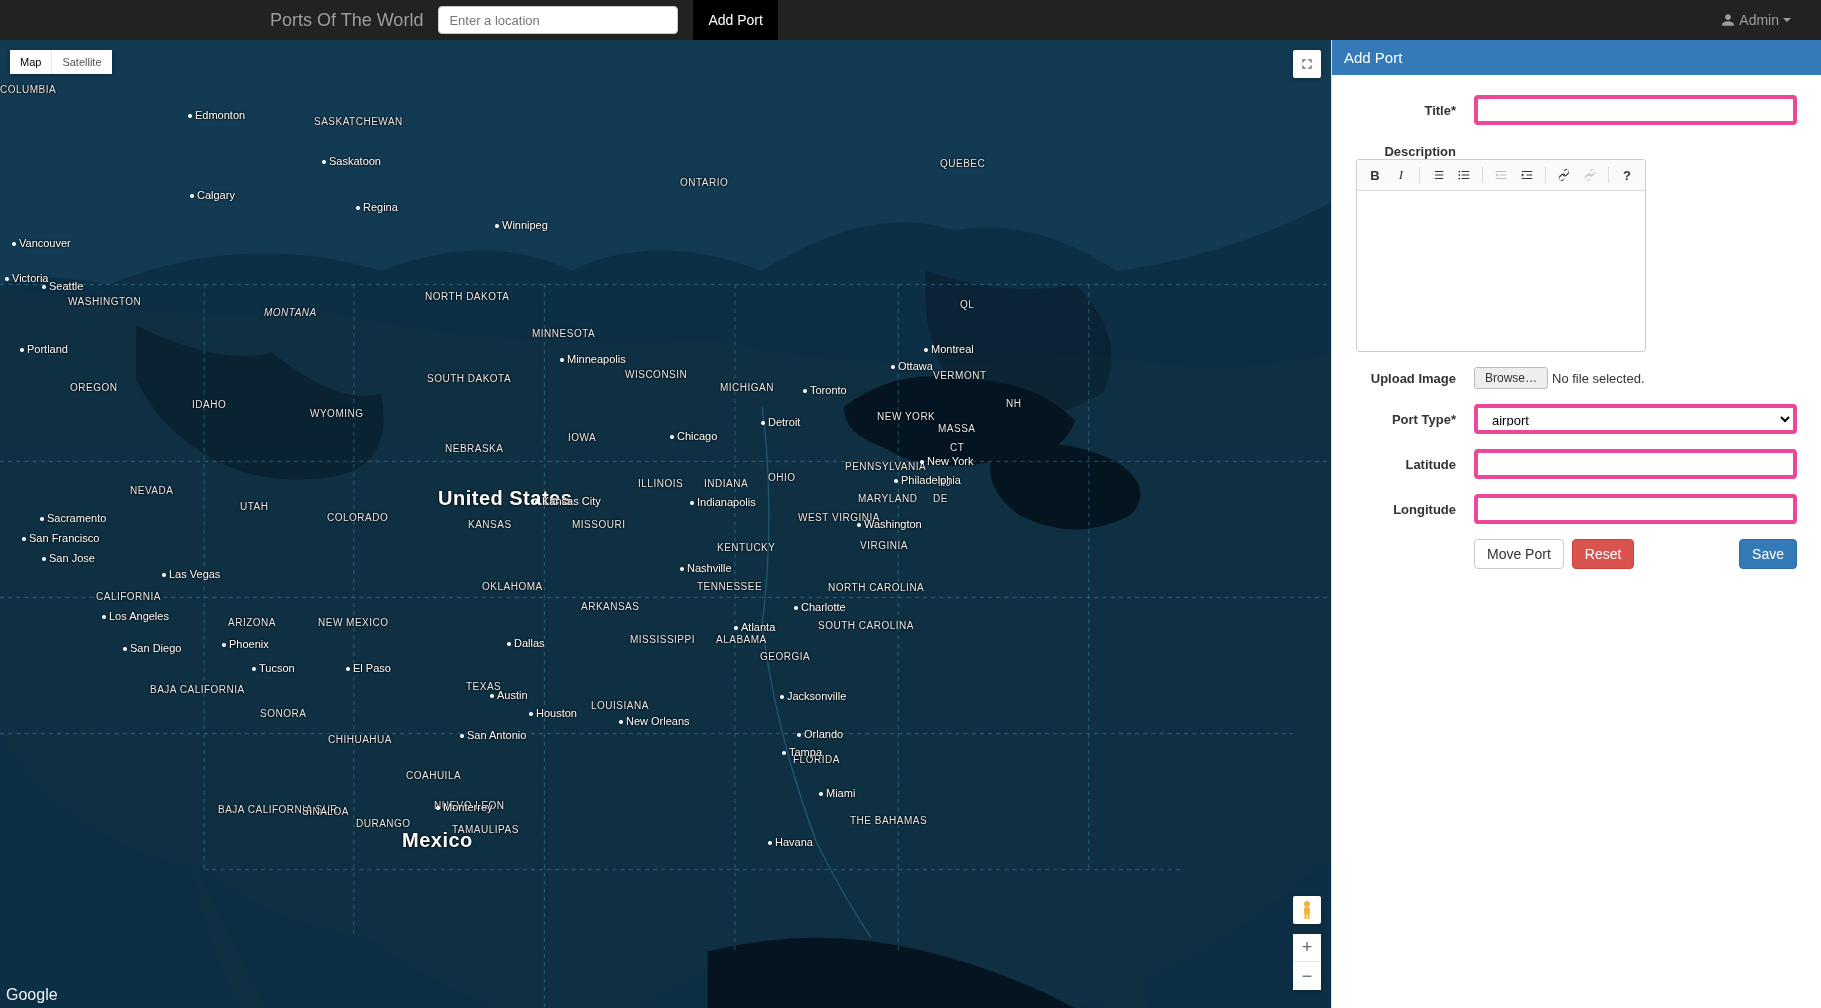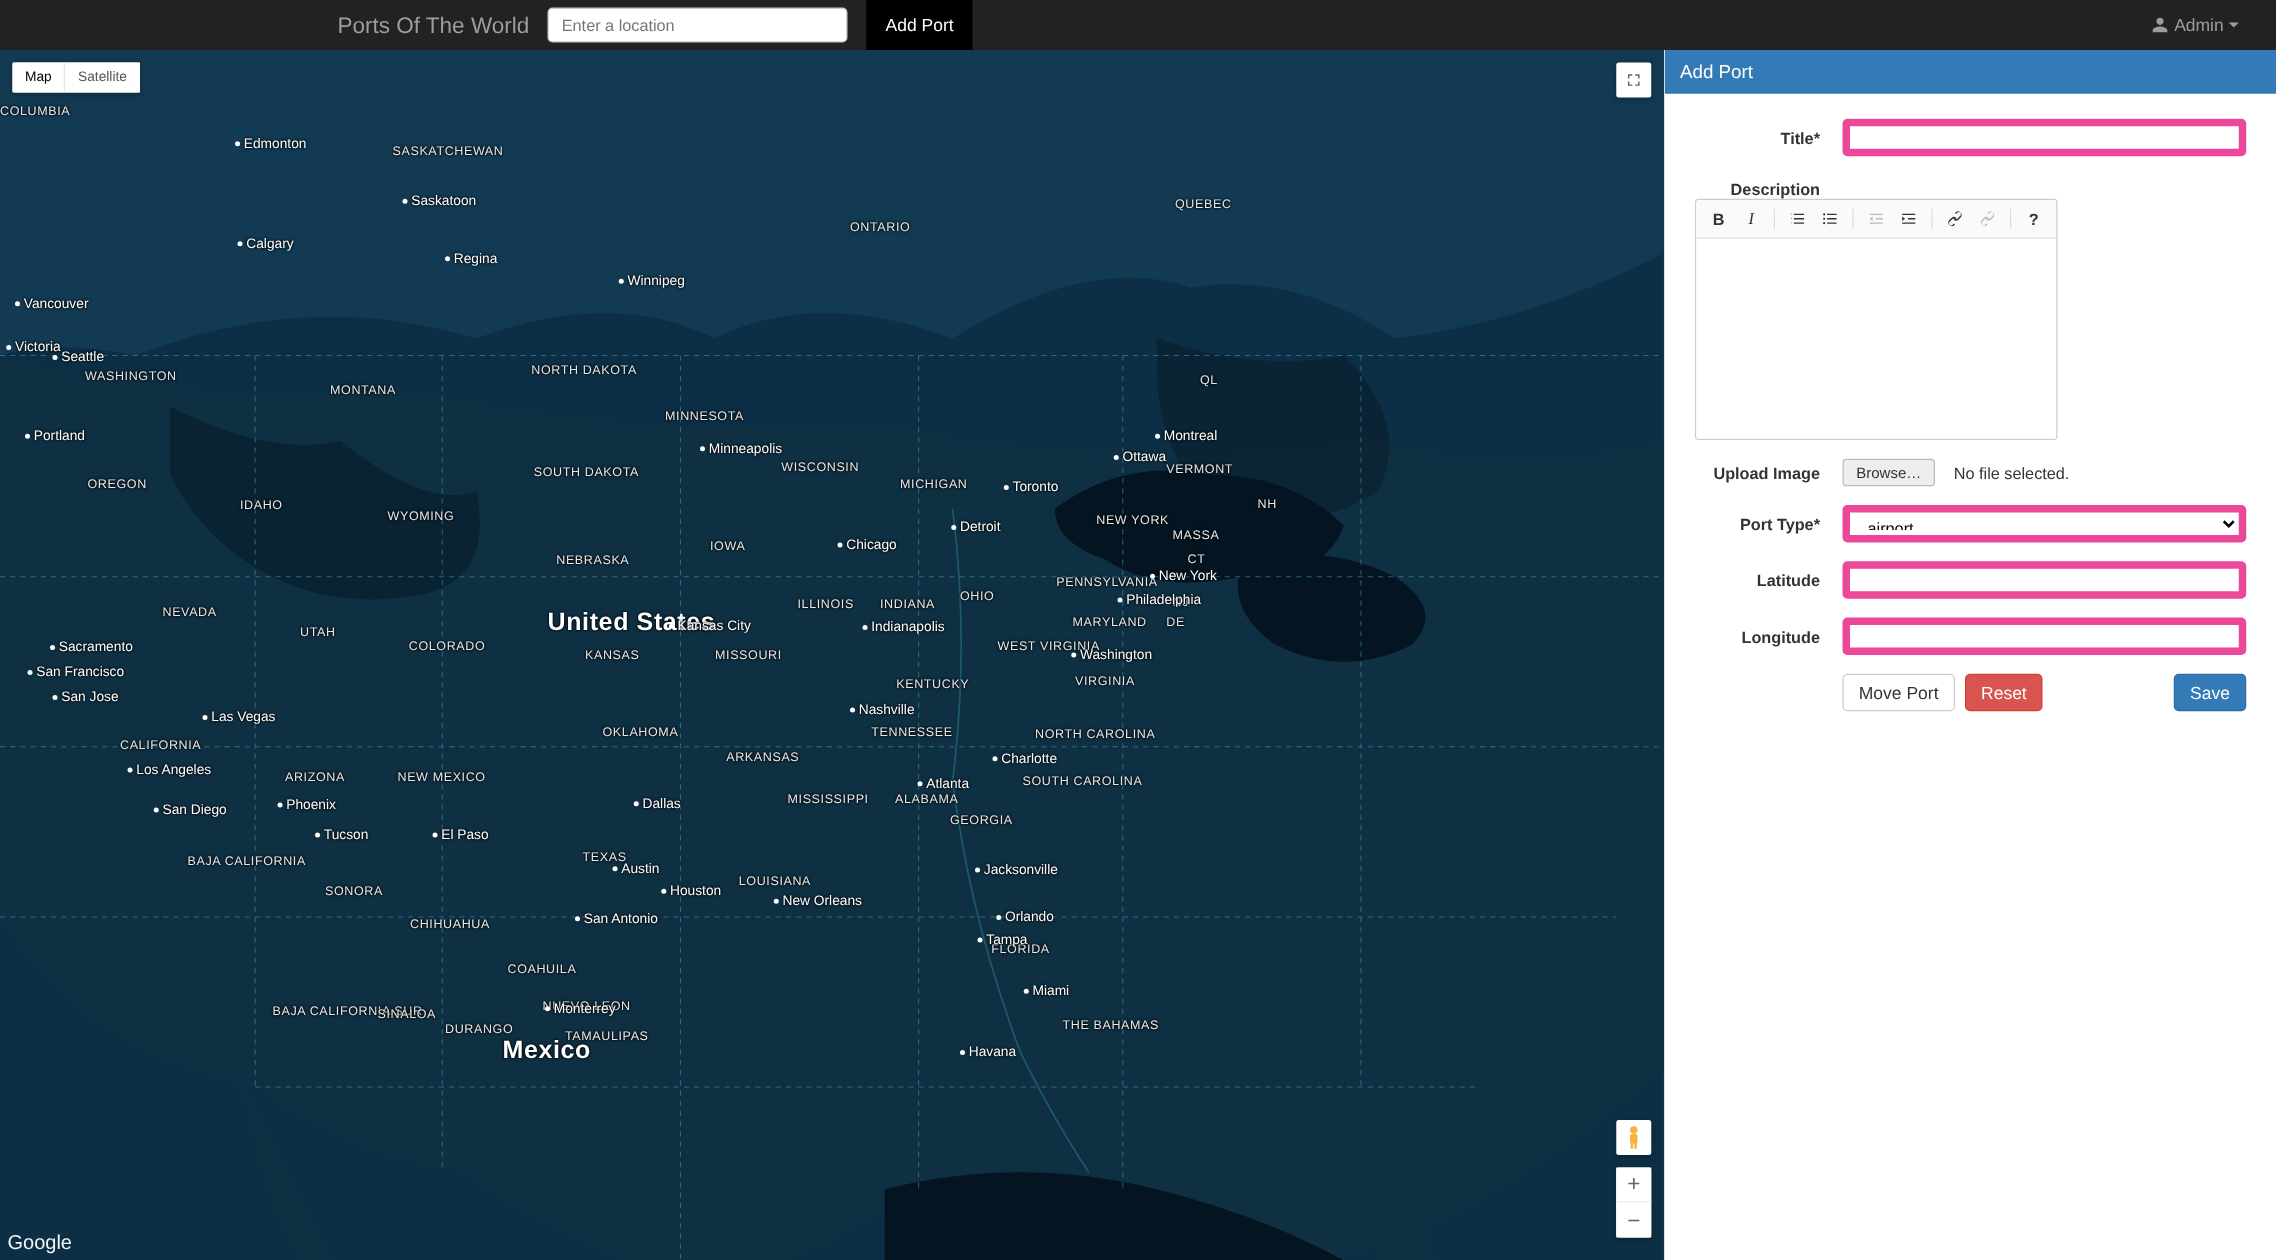--- a/index.html
+++ b/index.html
@@ -43,29 +43,29 @@
 .map-label.country { font-size: 20px; font-weight: 700; letter-spacing: .5px; }
 
 
 .panel-head { background: #337ab7; color: #fff; padding: 9px 12px; font-size: 15px; }
 .panel-body { padding: 20px 24px; overflow: auto; flex: 1; }
 .form-row { display: flex; margin-bottom: 15px; }
 .form-row.align-top { align-items: flex-start; flex-direction: column; }
 .form-row:not(.align-top) { align-items: center; }
 .form-label { width: 100px; text-align: right; margin-right: 18px; font-weight: 700; font-size: 13px; color: #333; }
 .form-control-wrap { flex: 1; }
-.form-control { width: 100%; height: 30px; border: 6px solid #ec4899; border-radius: 4px; padding: 4px 10px; font-size: 13px; background: #fff; }
+.form-control { width: 100%; height: 30px; border: 4px solid #ec4899; border-radius: 4px; padding: 4px 10px; font-size: 13px; background: #fff; }
 select.form-control { height: 30px; }
 .editor { border: 1px solid #ccc; border-radius: 3px; overflow: hidden; }
 .editor-toolbar { display: flex; align-items: center; gap: 2px; padding: 4px 6px; border-bottom: 1px solid #ddd; background: #fafafa; }
 .editor-toolbar .tb { width: 24px; height: 22px; display: inline-flex; align-items: center; justify-content: center; font-size: 13px; color: #333; cursor: pointer; border-radius: 2px; }
 .editor-toolbar .tb.disabled { color: #bbb; cursor: default; }
 .editor-toolbar .sep { width: 1px; height: 16px; background: #ddd; margin: 0 4px; }
 .editor-body { min-height: 160px; padding: 8px; background: #fff; }
-.file-row { display: flex; align-items: center; gap: 15px; }
+.file-row { display: flex; align-items: center; gap: 4px; }
 .file-btn { border: 1px solid #bbb; background: #eee; padding: 3px 10px; border-radius: 3px; font-size: 12px; cursor: pointer; }
 .file-status { font-size: 13px; color: #333; }
 .btn-row { display: flex; gap: 8px; align-items: center; }
 .btn { border-radius: 4px; padding: 6px 12px; font-size: 14px; cursor: pointer; border: 1px solid transparent; }
 .btn-default { background: #fff; border-color: #ccc; color: #333; }
 .btn-danger { background: #d9534f; border-color: #d43f3a; color: #fff; }
 .btn-primary { background: #337ab7; border-color: #2e6da4; color: #fff; }
 .btn-row .spacer { flex: 1; }
 
 svg.icon { width: 14px; height: 14px; }
@@ -158,21 +158,21 @@
         <path fill="#0f3043" d="M140 630 q20 40 40 80 q20 40 30 60 q-20 0 -40 -40 q-20 -40 -30 -100 z" opacity="0.9"></path>
       </svg>
       <div id="map-labels">
           <div class="map-label country" style="left: 438px; top: 447px;">United States</div>
           <div class="map-label country" style="left: 402px; top: 789px;">Mexico</div>
           <div class="map-label state" style="left: 0px; top: 44px;">COLUMBIA</div>
           <div class="map-label state" style="left: 314px; top: 76px;">SASKATCHEWAN</div>
           <div class="map-label state" style="left: 680px; top: 137px;">ONTARIO</div>
           <div class="map-label state" style="left: 940px; top: 118px;">QUEBEC</div>
           <div class="map-label state" style="left: 68px; top: 256px;">WASHINGTON</div>
-          <div class="map-label state" style="left: 264px; top: 267px;">MONTANA</div>
+          <div class="map-label state" style="left: 264px; top: 267px; font-style: italic;">MONTANA</div>
           <div class="map-label state" style="left: 425px; top: 251px;">NORTH DAKOTA</div>
           <div class="map-label state" style="left: 532px; top: 288px;">MINNESOTA</div>
           <div class="map-label state" style="left: 70px; top: 342px;">OREGON</div>
           <div class="map-label state" style="left: 192px; top: 359px;">IDAHO</div>
           <div class="map-label state" style="left: 427px; top: 333px;">SOUTH DAKOTA</div>
           <div class="map-label state" style="left: 310px; top: 368px;">WYOMING</div>
           <div class="map-label state" style="left: 625px; top: 329px;">WISCONSIN</div>
           <div class="map-label state" style="left: 720px; top: 342px;">MICHIGAN</div>
           <div class="map-label state" style="left: 960px; top: 259px;">QL</div>
           <div class="map-label state" style="left: 933px; top: 330px;">VERMONT</div>

